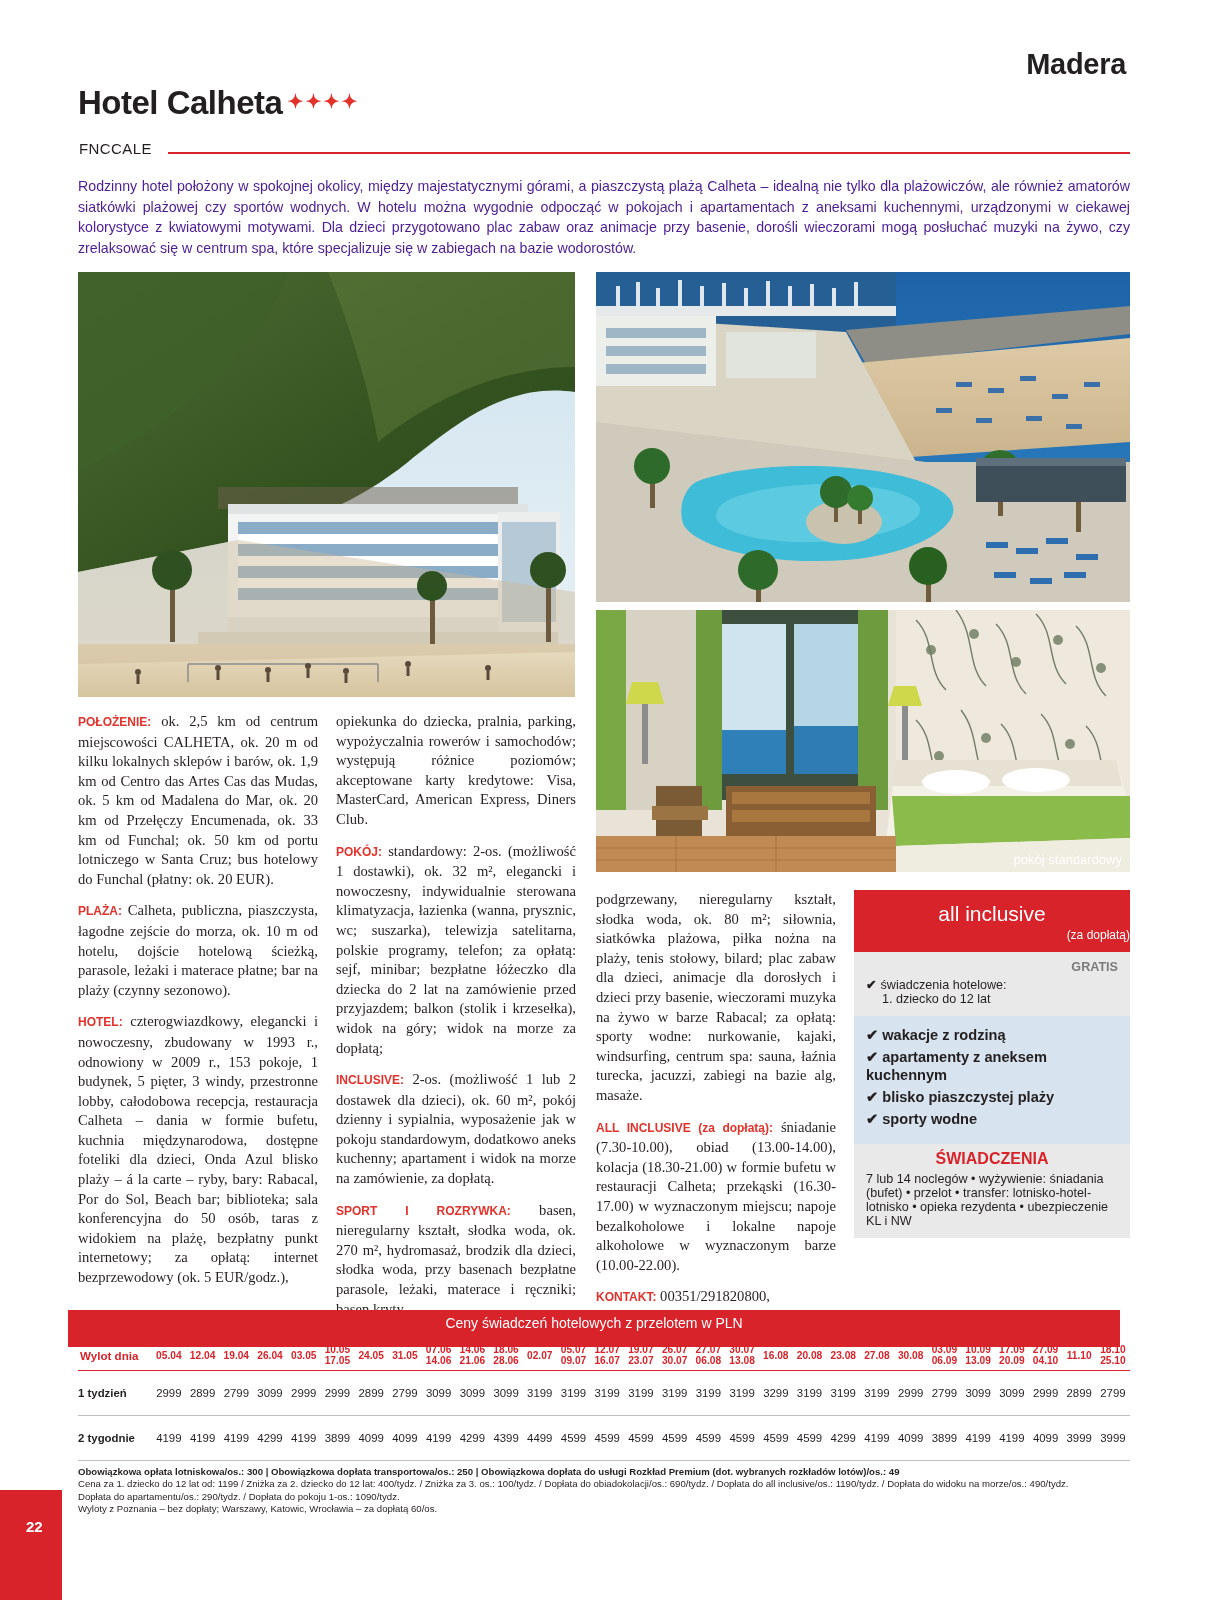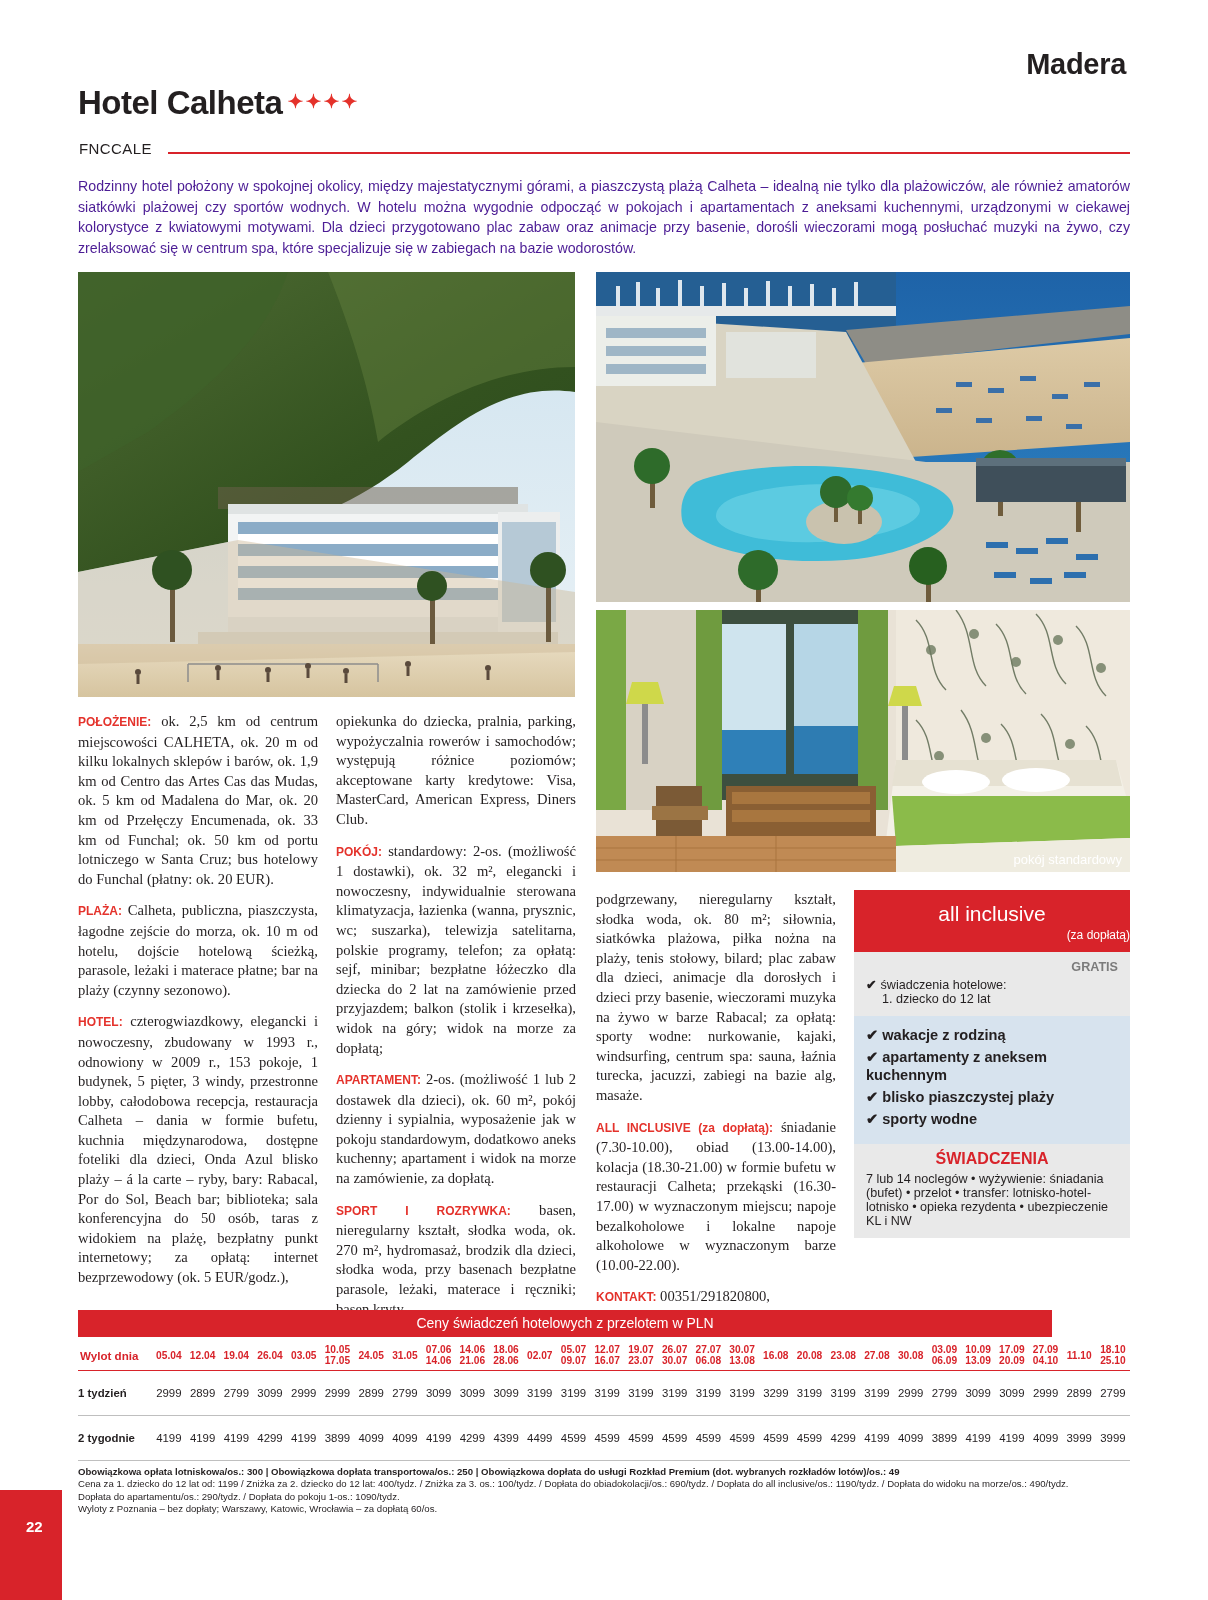--- a/index.html
+++ b/index.html
@@ -189,29 +189,29 @@
     color: #d8232a;
     font-weight: bold;
     font-size: 16px;
     margin-bottom: 4px;
   }
   .tick { color: #231f20; font-weight: bold; margin-right: 4px; }
 
   
   .price-title {
     position: absolute;
-    left: 78px;
+    left: 68px;
     top: 1310px;
-    width: 974px;
+    width: 1052px;
     background: #d8232a;
     color: #ffffff;
     text-align: center;
     font-family: "Liberation Sans", sans-serif;
     font-size: 14px;
-    padding: 5px 0 6px;
+    padding: 5px 0 16px;
   }
   .price-table {
     position: absolute;
     left: 78px;
     top: 1342px;
     width: 1052px;
     border-collapse: collapse;
     font-family: "Liberation Sans", sans-serif;
   }
   .price-table th, .price-table td {
@@ -511,21 +511,21 @@
       <span class="head">HOTEL:</span><span> czterogwiazdkowy, elegancki i nowoczesny, zbudowany w 1993 r., odnowiony w 2009 r., 153 pokoje, 1 budynek, 5 pięter, 3 windy, przestronne lobby, całodobowa recepcja, restauracja Calheta – dania w formie bufetu, kuchnia międzynarodowa, dostępne foteliki dla dzieci, Onda Azul blisko plaży – á la carte – ryby, bary: Rabacal, Por do Sol, Beach bar; biblioteka; sala konferencyjna do 50 osób, taras z widokiem na plażę, bezpłatny punkt internetowy; za opłatą: internet bezprzewodowy (ok. 5 EUR/godz.),</span>
     </p>
   </div>
 
   <div class="col col2">
     <p class="para">opiekunka do dziecka, pralnia, parking, wypożyczalnia rowerów i samochodów; występują różnice poziomów; akceptowane karty kredytowe: Visa, MasterCard, American Express, Diners Club.</p>
     <p class="para">
       <span class="head">POKÓJ:</span><span> standardowy: 2-os. (możliwość 1 dostawki), ok. 32 m², elegancki i nowoczesny, indywidualnie sterowana klimatyzacja, łazienka (wanna, prysznic, wc; suszarka), telewizja satelitarna, polskie programy, telefon; za opłatą: sejf, minibar; bezpłatne łóżeczko dla dziecka do 2 lat na zamówienie przed przyjazdem; balkon (stolik i krzesełka), widok na góry; widok na morze za dopłatą;</span>
     </p>
     <p class="para">
-      <span class="head">APARTAMENT:</span><span> 2-os. (możliwość 1 lub 2 dostawek dla dzieci), ok. 60 m², pokój dzienny i sypialnia, wyposażenie jak w pokoju standardowym, dodatkowo aneks kuchenny; apartament i widok na morze na zamówienie, za dopłatą.</span>
+      <span class="head">INCLUSIVE:</span><span> 2-os. (możliwość 1 lub 2 dostawek dla dzieci), ok. 60 m², pokój dzienny i sypialnia, wyposażenie jak w pokoju standardowym, dodatkowo aneks kuchenny; apartament i widok na morze na zamówienie, za dopłatą.</span>
     </p>
     <p class="para">
       <span class="head">SPORT I ROZRYWKA:</span><span> basen, nieregularny kształt, słodka woda, ok. 270 m², hydromasaż, brodzik dla dzieci, słodka woda, przy basenach bezpłatne parasole, leżaki, materace i ręczniki; basen kryty,</span>
     </p>
   </div>
 
   <div class="col col3">
     <p class="para">podgrzewany, nieregularny kształt, słodka woda, ok. 80 m²; siłownia, siatkówka plażowa, piłka nożna na plaży, tenis stołowy, bilard; plac zabaw dla dzieci, animacje dla dorosłych i dzieci przy basenie, wieczorami muzyka na żywo w barze Rabacal; za opłatą: sporty wodne: nurkowanie, kajaki, windsurfing, centrum spa: sauna, łaźnia turecka, jacuzzi, zabiegi na bazie alg, masaże.</p>
     <p class="para">
       <span class="head">ALL INCLUSIVE (za dopłatą):</span><span> śniadanie (7.30-10.00), obiad (13.00-14.00), kolacja (18.30-21.00) w formie bufetu w restauracji Calheta; przekąski (16.30-17.00) w wyznaczonym miejscu; napoje bezalkoholowe i lokalne napoje alkoholowe w wyznaczonym barze (10.00-22.00).</span>

